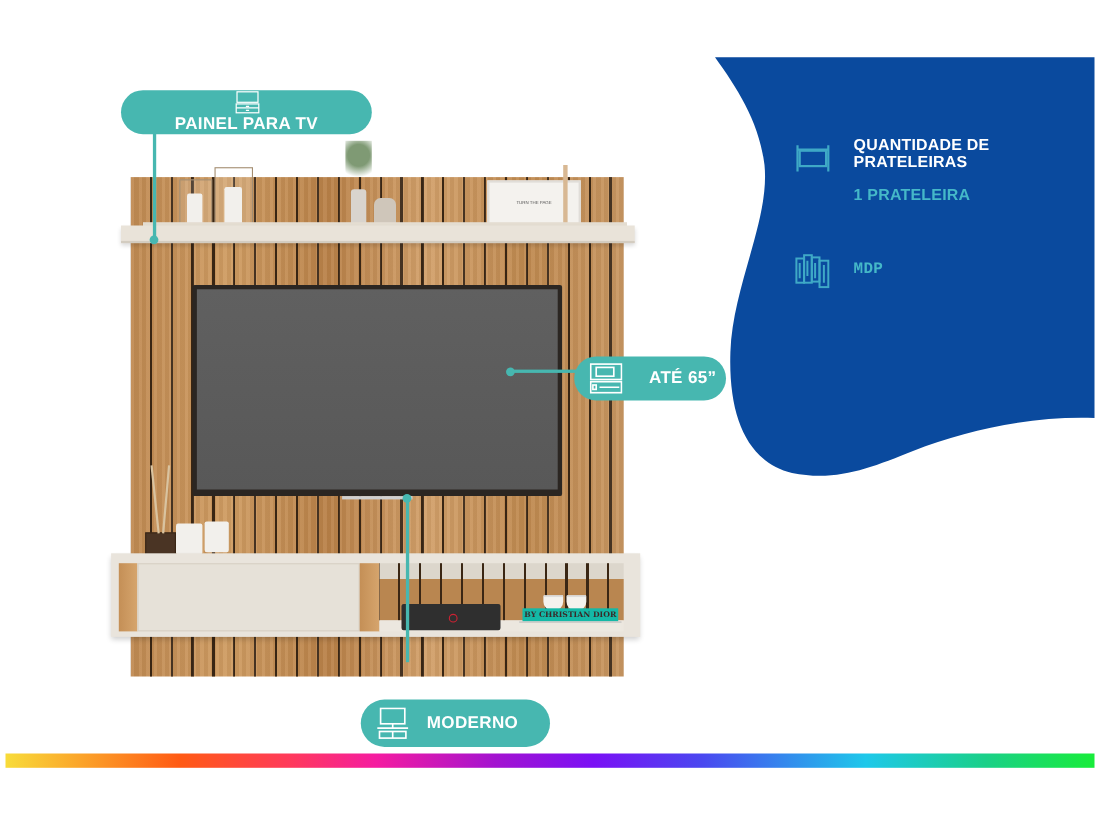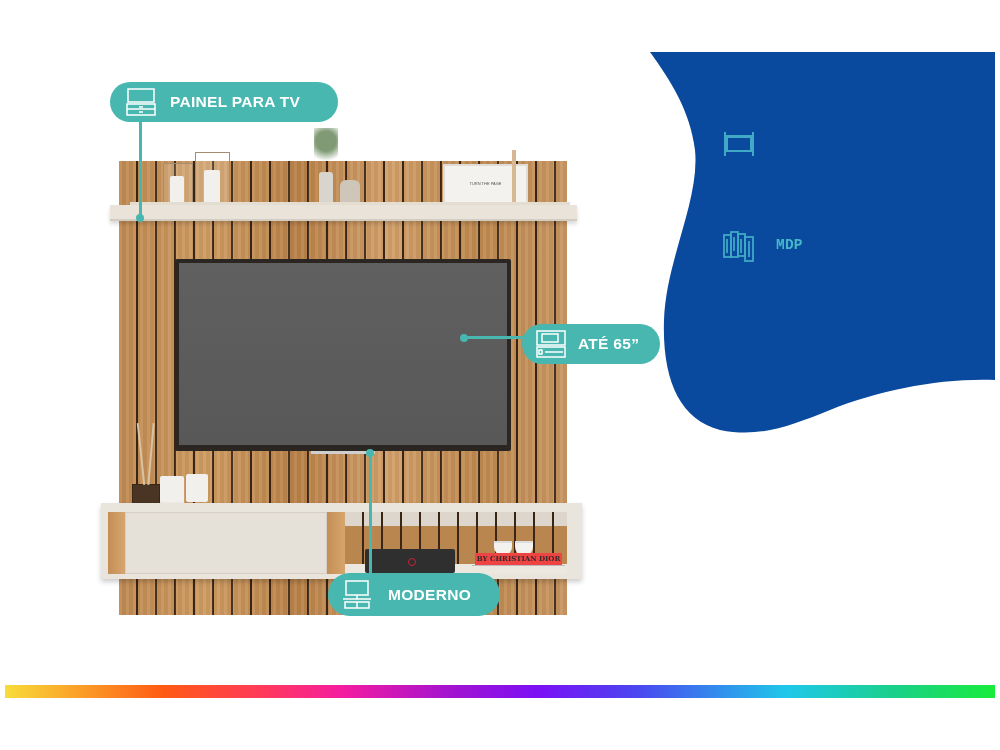--- a/index.html
+++ b/index.html
@@ -26,21 +26,21 @@
   .rack{position:absolute;left:101px;top:503px;width:481px;height:76px;background:#e9e4dc;box-shadow:0 3px 5px rgba(0,0,0,0.2);}
   .rack-wood-l{position:absolute;left:108px;top:512px;width:17px;height:62px;background:linear-gradient(90deg,#c48f56,#d6a56d);}
   .rack-door{position:absolute;left:125px;top:512px;width:202px;height:62px;background:#e6e1d8;border:1px solid #d6cfc4;box-sizing:border-box;}
   .rack-wood-m{position:absolute;left:327px;top:512px;width:18px;height:62px;background:linear-gradient(90deg,#c48f56,#d6a56d);}
   .rack-open{position:absolute;left:345px;top:512px;width:222px;height:52px;background:
       repeating-linear-gradient(90deg, rgba(0,0,0,0) 0px, rgba(0,0,0,0) 17px, #3a2614 17px, #3a2614 19px),
       linear-gradient(180deg,#dcd6cc 0 14px,#b98650 14px);}
   .rack-bottom{position:absolute;left:345px;top:564px;width:222px;height:10px;background:#ece7df;}
   .decoder{position:absolute;left:365px;top:549px;width:90px;height:24px;background:#2f2f2f;border-radius:2px;}
   .decoder-dot{position:absolute;left:43px;top:9px;width:6px;height:6px;border:1px solid #c23;border-radius:50%;}
-  .book1{position:absolute;left:475px;top:553px;width:87px;height:12px;background:#ef4444;color:#3a2a2a;font-family:"DejaVu Serif",serif;font-size:7px;font-weight:700;text-align:center;line-height:12px;}
+  .book1{position:absolute;left:475px;top:553px;width:87px;height:12px;background:#14b8a6;color:#3a2a2a;font-family:"DejaVu Serif",serif;font-size:7px;font-weight:700;text-align:center;line-height:12px;}
   .book2{position:absolute;left:472px;top:565px;width:93px;height:8px;background:#ece8e0;border-top:1px solid #bbb;}
   .bowl{position:absolute;top:541px;width:18px;height:12px;background:#f4f2ee;border-radius:0 0 8px 8px;border-top:2px solid #ddd;}
   .candle{position:absolute;background:#f2f0ec;border-radius:2px;}
   .jar{position:absolute;border:1px solid #a48d70;background:rgba(255,255,255,0.15);}
   .frame{position:absolute;left:443px;top:164px;width:85px;height:42px;background:#f4f2ee;border:2px solid #e0ddd8;box-sizing:border-box;font-size:4px;color:#555;text-align:center;line-height:36px;}
   .vase{position:absolute;background:#d9d4cd;border-radius:3px 3px 2px 2px;}
   
   .pill{position:absolute;height:40px;background:#47b7b0;border-radius:20px;display:flex;align-items:center;color:#fff;font-weight:700;font-size:15.5px;letter-spacing:0.3px;}
   .pill .pill-icon{width:30px;height:30px;margin-left:16px;margin-right:14px;}
   .line{position:absolute;background:#47b7b0;}
@@ -58,20 +58,24 @@
 
 <div class="info-item" style="top:124px;">
   <svg class="info-icon" viewBox="0 0 34 34">
     <g fill="none" stroke="#3fa9c6" stroke-width="2">
       <line x1="3" y1="6" x2="3" y2="30"></line>
         <line x1="31" y1="6" x2="31" y2="30"></line>
       <rect x="5" y="11" width="24" height="14"></rect>
       <line x1="3" y1="10" x2="31" y2="10"></line>
     </g>
   </svg>
+  <div class="info-text">
+    <div class="info-title"><span>QUANTIDADE DE</span><br><span>PRATELEIRAS</span></div>
+    <div class="info-value">1 PRATELEIRA</div>
+  </div>
 </div>
 
 <div class="info-item" style="top:227px;">
   <svg class="info-icon" viewBox="0 0 34 34">
     <g fill="none" stroke="#3fa9c6" stroke-width="1.8">
       <rect x="2" y="6" width="7" height="22"></rect>
         <rect x="9" y="3" width="7" height="25"></rect>
       <rect x="16" y="5" width="7" height="22"></rect>
         <rect x="23" y="8" width="8" height="24"></rect>
       <line x1="5" y1="10" x2="5" y2="24"></line>
@@ -129,47 +133,47 @@
   <div class="book2"></div>
 </div>
 
 <div class="line" style="left:139px;top:120px;width:3px;height:98px;"></div>
 <div class="dot" style="left:136px;top:214px;"></div>
 <div class="line" style="left:464px;top:336px;width:62px;height:3px;"></div>
 <div class="dot" style="left:460px;top:334px;"></div>
 <div class="line" style="left:369px;top:452px;width:3px;height:150px;"></div>
 <div class="dot" style="left:366px;top:449px;"></div>
 
-<div class="pill" style="left:110px;top:82px;width:228px;">
+<div class="pill" style="left:110px;top:82px;width:228px;flex-direction:column;">
   <svg class="pill-icon" viewBox="0 0 30 30">
     <g fill="none" stroke="#fff" stroke-width="1.5">
       <rect x="2" y="2" width="26" height="13"></rect>
         <rect x="1" y="17" width="28" height="11"></rect>
       <line x1="1" y1="22" x2="29" y2="22"></line>
         <line x1="13" y1="20" x2="17" y2="20"></line>
         <line x1="13" y1="25" x2="17" y2="25"></line>
     </g>
   </svg>
   <span>PAINEL PARA TV</span>
 </div>
 
-<div class="pill" style="left:522px;top:324px;width:138px;">
+<div class="pill" style="left:522px;top:324px;width:138px;gap:12px;">
   <svg class="pill-icon" style="margin-left:14px;margin-right:12px;" viewBox="0 0 30 30">
     <g fill="none" stroke="#fff" stroke-width="1.5">
       <rect x="1" y="2" width="28" height="14"></rect>
         <rect x="6" y="5" width="16" height="8"></rect>
       <rect x="1" y="18" width="28" height="10"></rect>
         <line x1="9" y1="23" x2="27" y2="23"></line>
         <rect x="3" y="21" width="3" height="4"></rect>
     </g>
   </svg>
   <span>ATÉ 65”</span>
 </div>
 
-<div class="pill" style="left:328px;top:573px;width:172px;height:43px;border-radius:22px;">
+<div class="pill" style="left:328px;top:636px;width:172px;height:43px;border-radius:22px;">
   <svg class="pill-icon" style="margin-left:14px;margin-right:16px;" viewBox="0 0 30 30">
     <g fill="none" stroke="#fff" stroke-width="1.5">
       <rect x="4" y="1" width="22" height="14"></rect>
         <line x1="15" y1="15" x2="15" y2="19"></line>
       <line x1="1" y1="19" x2="29" y2="19"></line>
         <rect x="3" y="22" width="24" height="6"></rect>
         <line x1="15" y1="22" x2="15" y2="28"></line>
     </g>
   </svg>
   <span>MODERNO</span>

